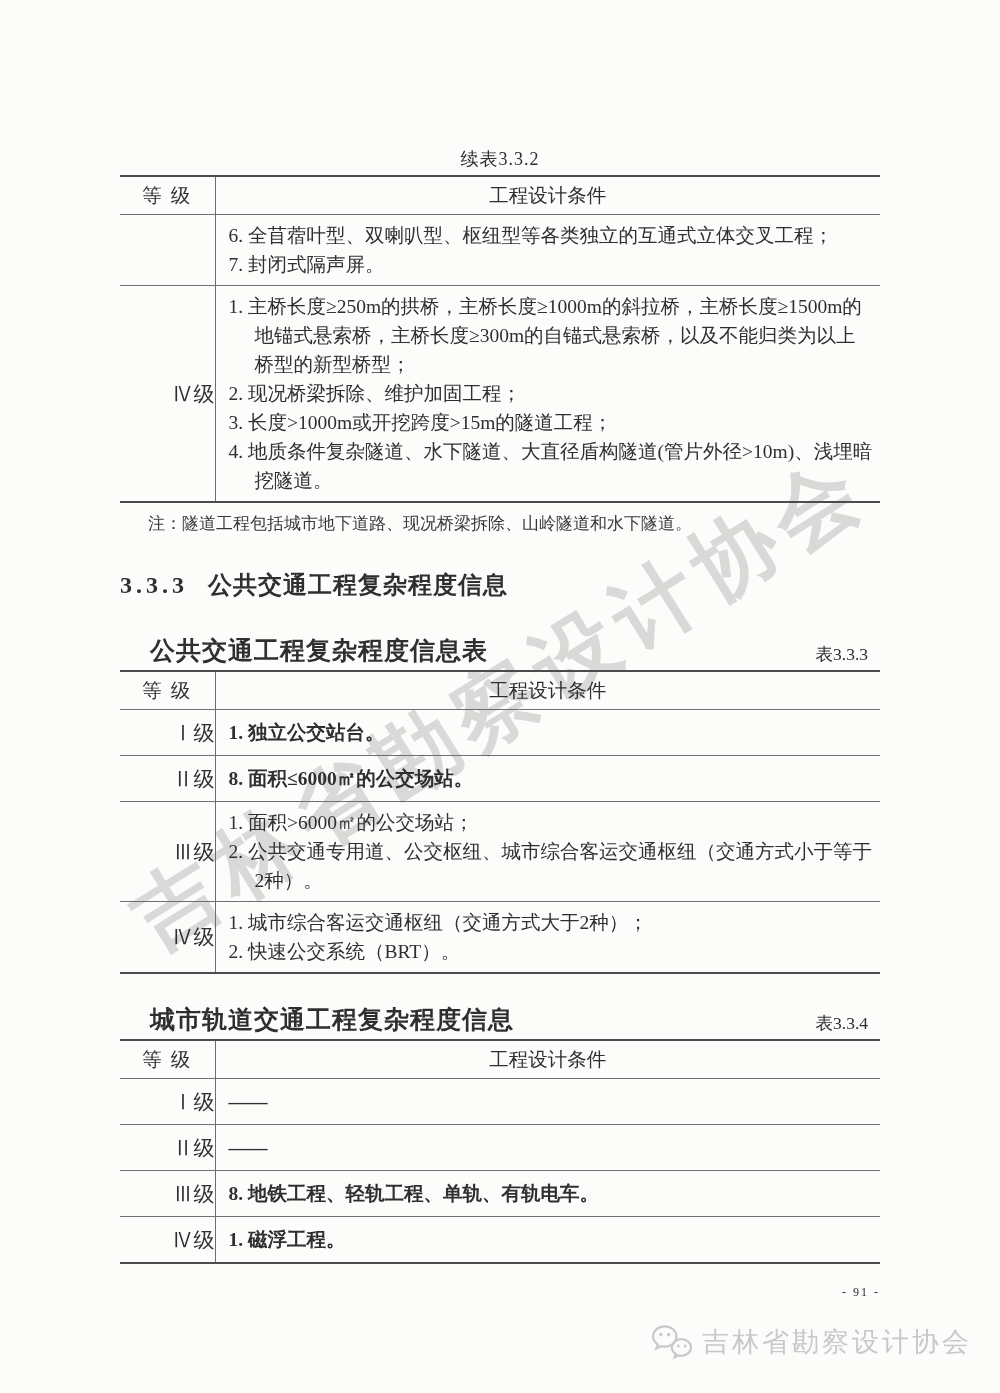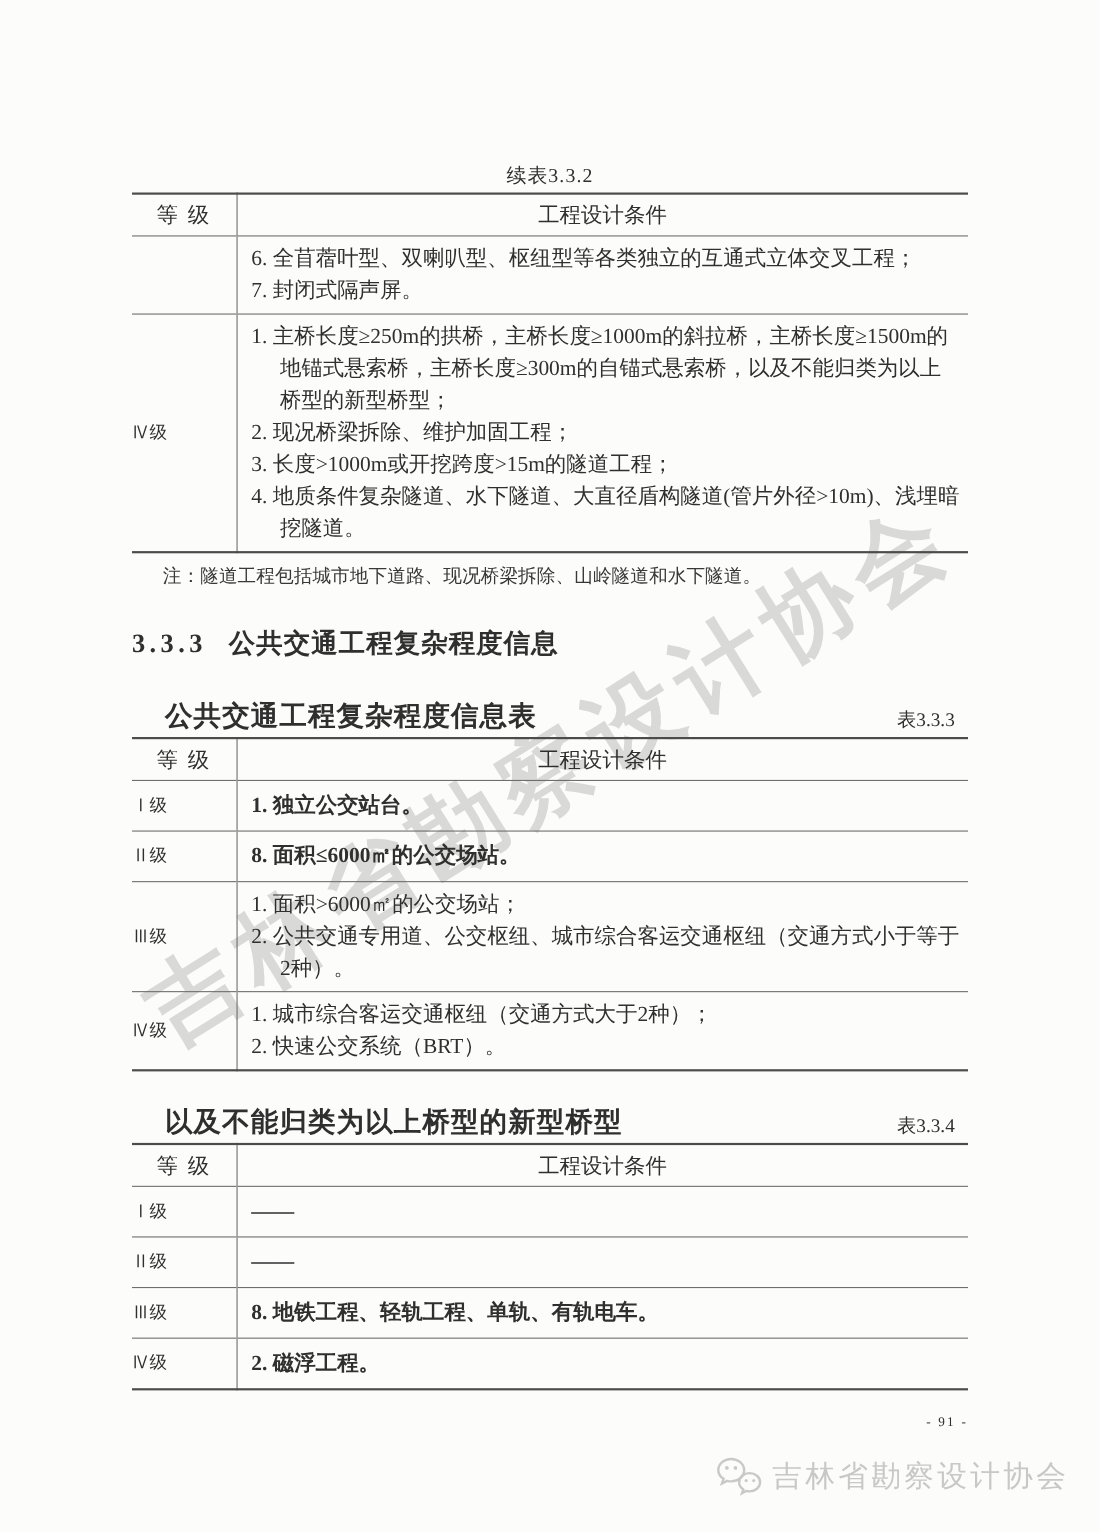--- a/index.html
+++ b/index.html
@@ -18,22 +18,22 @@
   .content { position:absolute; left:120px; top:0; width:760px; z-index:1; }
 
   .cont-label { padding-top:147px; text-align:center; font-size:18px; letter-spacing:1px; }
 
   table.std { width:100%; border-collapse:collapse; table-layout:fixed;
               border-top:2px solid #4c4c4c; border-bottom:2.5px solid #4c4c4c; }
   table.std col.c1 { width:95px; }
   table.std th { font-weight:normal; font-size:19.5px; height:37px; padding:0; }
   table.std th.gh { border-right:1.5px solid #6e6e6e; letter-spacing:2px; }
   table.std tbody tr { border-top:1.2px solid #6e6e6e; }
-  table.std td.grade { border-right:1.5px solid #6e6e6e; text-align:left;
-                       vertical-align:middle; font-size:16px; padding:0; }
+  table.std td.grade { border-right:1.5px solid #6e6e6e; text-align:right;
+                       vertical-align:middle; font-size:21px; padding:0; }
   table.std td.cond { padding:6px 6px 6px 13px; vertical-align:middle; }
   table.std td.single { height:41px; padding-top:2px; padding-bottom:2px;font-weight:bold; }
   .cond p { margin:0; font-size:19.5px; line-height:29px; padding-left:26px; text-indent:-26px; }
 
   .note { margin-top:9px; padding-left:28px; font-size:17px; color:#383838; }
 
   .sec-heading { margin-top:34px; font-size:24px; }
   .sec-num { font-weight:700; letter-spacing:4px; margin-right:14px; }
   .sec-title { font-family:"Liberation Sans", sans-serif; font-weight:700; letter-spacing:1px; }
 
@@ -141,21 +141,21 @@
           <td class="cond">
             <p>1. 城市综合客运交通枢纽（交通方式大于2种）；</p>
             <p>2. 快速公交系统（BRT）。</p>
           </td>
         </tr>
       </tbody>
     </table>
 
 
     <div class="table-title-row" style="margin-top:29px;">
-      <div class="table-title">以及不能归类为以上桥型的新型桥型</div>
+      <div class="table-title">城市轨道交通工程复杂程度信息</div>
       <div class="table-label">表3.3.4</div>
     </div>
 
     <table class="std tbl-gap">
       <colgroup>
           <col class="c1">
           <col>
         </colgroup>
       <thead>
         <tr>
@@ -178,21 +178,21 @@
         </tr>
         <tr>
           <td class="grade">Ⅲ级</td>
           <td class="cond single">
             <p>8. 地铁工程、轻轨工程、单轨、有轨电车。</p>
           </td>
         </tr>
         <tr>
           <td class="grade">Ⅳ级</td>
           <td class="cond single">
-            <p>2. 磁浮工程。</p>
+            <p>1. 磁浮工程。</p>
           </td>
         </tr>
       </tbody>
     </table>
 
     <div class="page-number">- 91 -</div>
   </div>
 
   <div class="footer-brand">
     <span>

